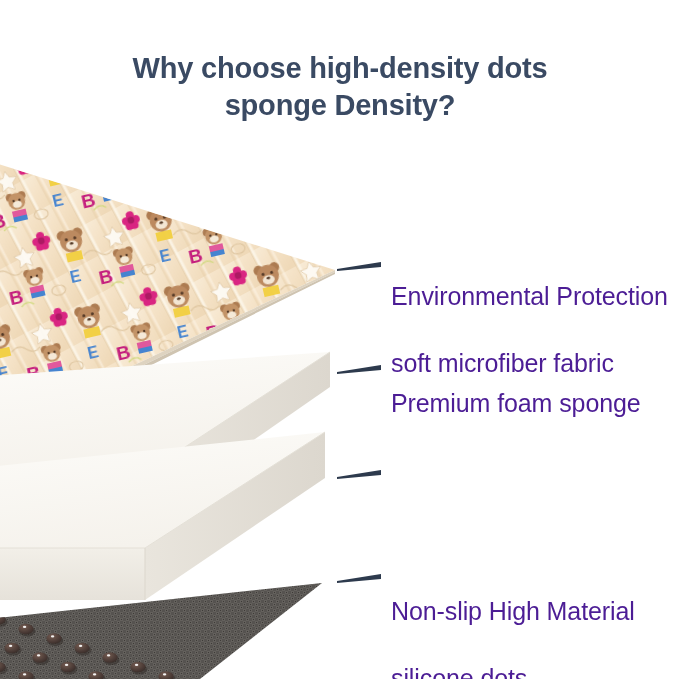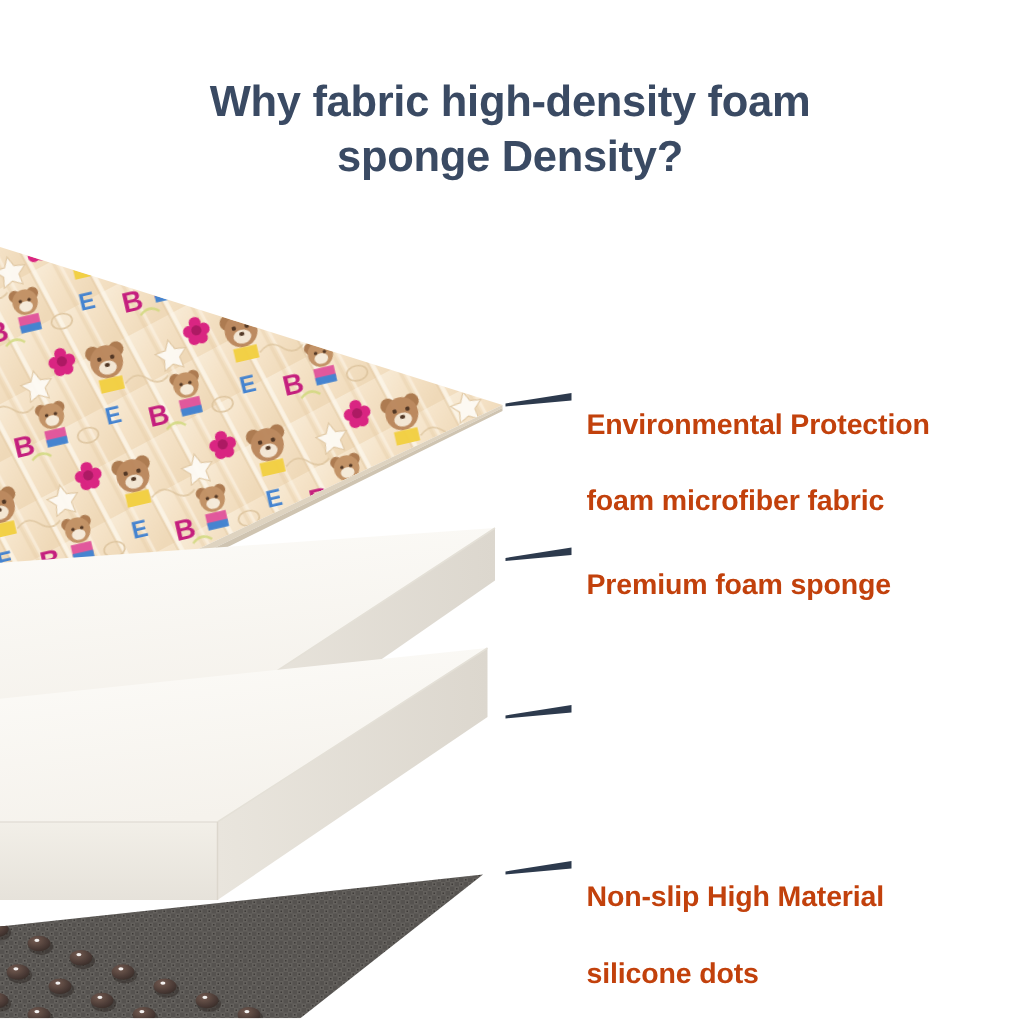--- a/index.html
+++ b/index.html
@@ -36,39 +36,38 @@
     position: absolute;
     left: 0;
     top: 0;
     width: 679px;
     height: 679px;
   }
 
   
   .callout {
     position: absolute;
-    color: #c2410c;
-    font-size: 19px;
+    color: #4c1d95;
+    font-size: 25px;
     line-height: 1.34;
     letter-spacing: -0.1px;
     white-space: pre-line;
-    font-weight: bold;
   }
   #label-fabric   { left: 391px; top: 246px; }
   #label-premium  { left: 391px; top: 353px; text-align: center; }
   #label-density  { left: 391px; top: 458px; }
   #label-silicone { left: 391px; top: 561px; }
 </style>
 </head>
 <body>
 
 <div id="stage">
 
   <div id="title">
-    <span class="line">Why fabric high-density foam</span>
+    <span class="line">Why choose high-density dots</span>
     <span class="line">sponge Density?</span>
   </div>
 
   <svg id="diagram" viewBox="0 0 679 679">
     <defs>
 
       <linearGradient id="fabricBase" x1="0" y1="0" x2="0.75" y2="1">
         <stop offset="0%" stop-color="#f8ecd8"></stop>
         <stop offset="45%" stop-color="#f5e3c8"></stop>
         <stop offset="100%" stop-color="#efd9b8"></stop>
@@ -353,21 +352,21 @@
     <g fill="#2d3a4d">
       <polygon points="337,269 381,262 381,267 337,271"></polygon>
       <polygon points="337,372 381,365 381,370 337,374"></polygon>
       <polygon points="337,477 381,470 381,475 337,479"></polygon>
       <polygon points="337,581 381,574 381,579 337,583"></polygon>
     </g>
   </svg>
 
   <div class="callout" id="label-fabric">
     <div>Environmental Protection</div>
-    <div>foam microfiber fabric</div>
+    <div>soft microfiber fabric</div>
   </div>
 
   <div class="callout" id="label-premium">
     <div>Premium foam sponge</div>
   </div>
 
 
   <div class="callout" id="label-silicone">
     <div>Non-slip High Material</div>
     <div>silicone dots</div>

